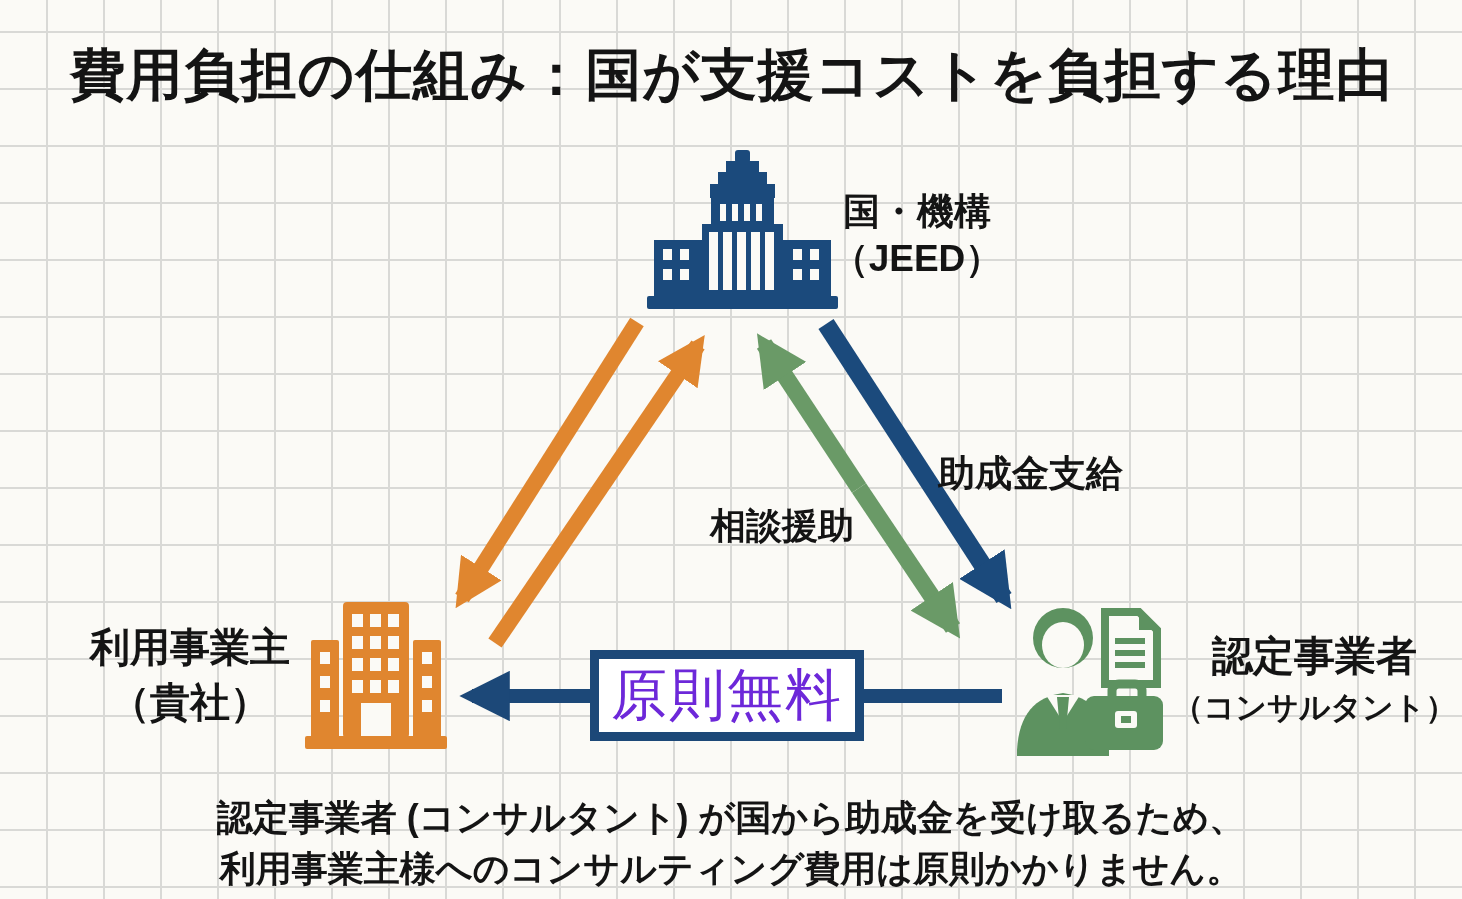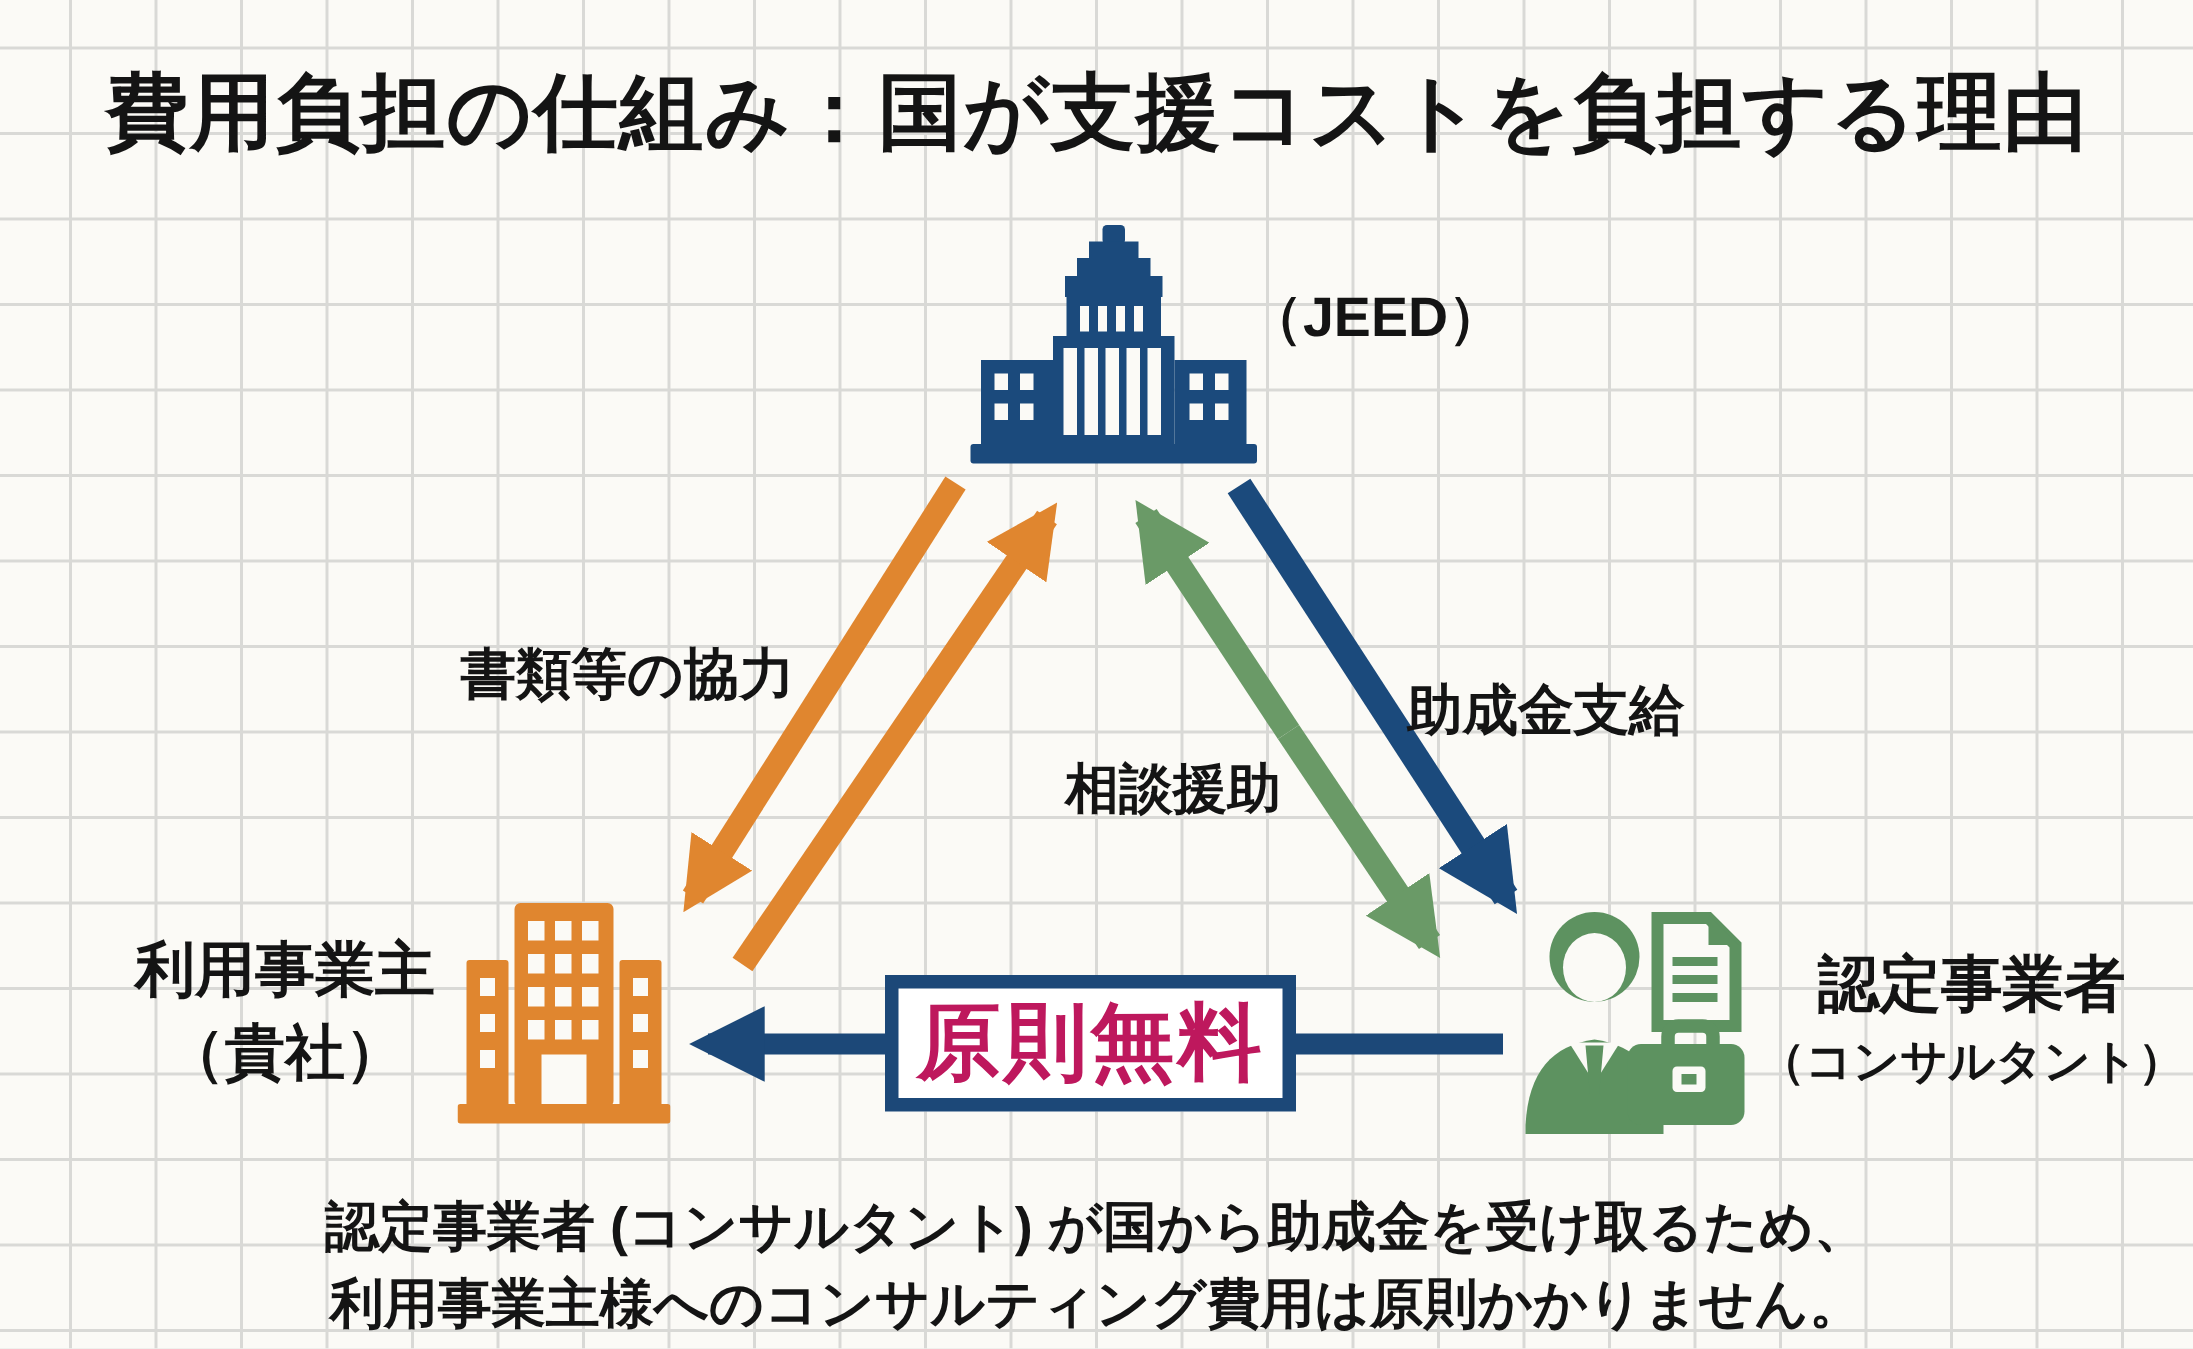--- a/index.html
+++ b/index.html
@@ -28,21 +28,21 @@
   #employer-label .sub{margin-top:4px;}
   .edge-label{position:absolute;font-weight:800;color:#141414;white-space:nowrap;}
   #label-documents{left:307px;top:425px;font-size:37px;}
   #label-subsidy{left:938px;top:449px;font-size:37px;}
   #label-consult{left:710px;top:502px;font-size:36px;font-family:Liberation Mono, monospace;}
   .free-box{
     position:absolute;left:590px;top:650px;width:274px;height:91px;
     background:#ffffff;border:9px solid #1c4878;box-sizing:border-box;
     display:flex;align-items:center;justify-content:center;z-index:3;
   }
-  .free-box span{font-size:56px;font-weight:700;color:#be185d;letter-spacing:2px;}
+  .free-box span{font-size:56px;font-weight:400;color:#6d28d9;letter-spacing:2px;}
   .footer{
     position:absolute;left:0;top:796px;width:100%;text-align:center;
     font-size:36px;font-weight:800;line-height:1.24;color:#141414;
   }
   .footer div{margin-bottom:6px;}
 </style>
 </head>
 <body>
 
 <div class="stage">
@@ -98,20 +98,21 @@
         <rect x="35" y="99" width="9" height="11"></rect>
       <rect x="18" y="119" width="9" height="11"></rect>
         <rect x="35" y="119" width="9" height="11"></rect>
       <rect x="148" y="99" width="9" height="11"></rect>
         <rect x="165" y="99" width="9" height="11"></rect>
       <rect x="148" y="119" width="9" height="11"></rect>
         <rect x="165" y="119" width="9" height="11"></rect>
     </g>
   </svg>
   <div class="node-label" id="gov-label">
+    <div>国・機構</div>
     <div class="sub">（JEED）</div>
   </div>
 
   <svg class="node-icon" style="left:305px;top:600px" width="142" height="150" viewBox="0 0 142 150">
     <g fill="#e0862f">
       <rect x="38" y="2" width="66" height="136" rx="4"></rect>
       <rect x="6" y="40" width="28" height="98" rx="2"></rect>
       <rect x="108" y="40" width="28" height="98" rx="2"></rect>
       <rect x="0" y="136" width="142" height="13" rx="2"></rect>
     </g>
@@ -156,21 +157,20 @@
     <rect x="107" y="86" width="30" height="20" rx="7" fill="none" stroke="#5d9260" stroke-width="9"></rect>
     <rect x="80" y="98" width="78" height="54" rx="9" fill="#5d9260"></rect>
     <rect x="110" y="113" width="22" height="17" rx="3" fill="#fbfaf6"></rect>
     <rect x="116" y="118" width="10" height="7" fill="#5d9260"></rect>
   </svg>
   <div class="node-label" id="consultant-label">
     <div>認定事業者</div>
     <div class="sub">（コンサルタント）</div>
   </div>
 
-  <div class="edge-label" id="label-documents">書類等の協力</div>
   <div class="edge-label" id="label-subsidy">助成金支給</div>
   <div class="edge-label" id="label-consult">相談援助</div>
 
   <div class="free-box">
     <span>原則無料</span>
   </div>
 
   <div class="footer">
     <div>認定事業者 (コンサルタント) が国から助成金を受け取るため、</div>
     <div>利用事業主様へのコンサルティング費用は原則かかりません。</div>

